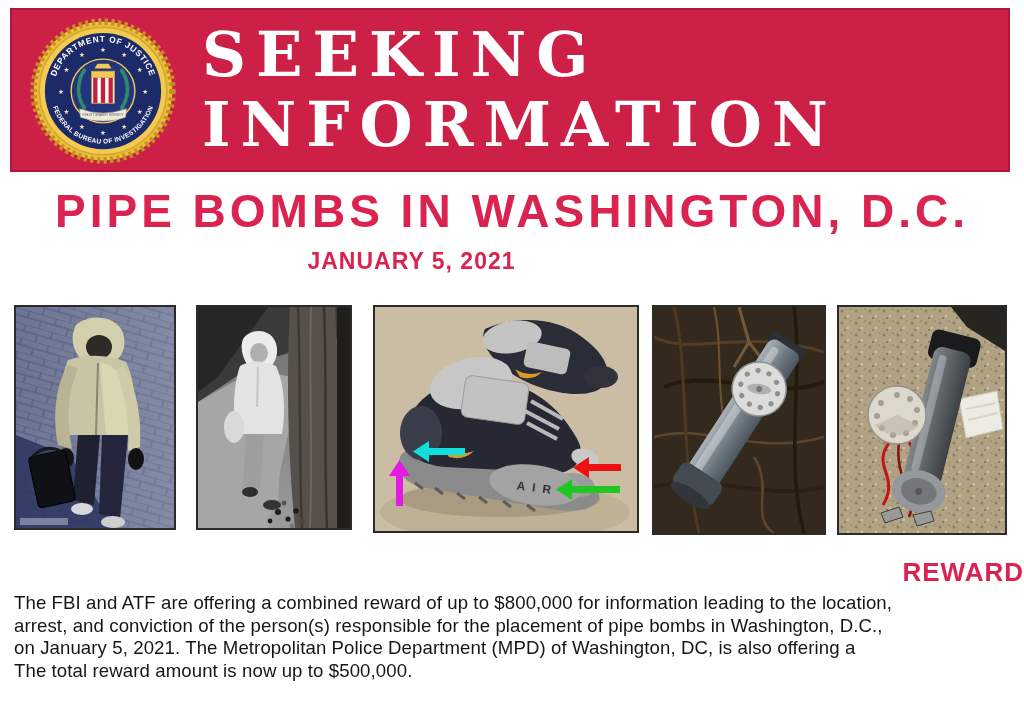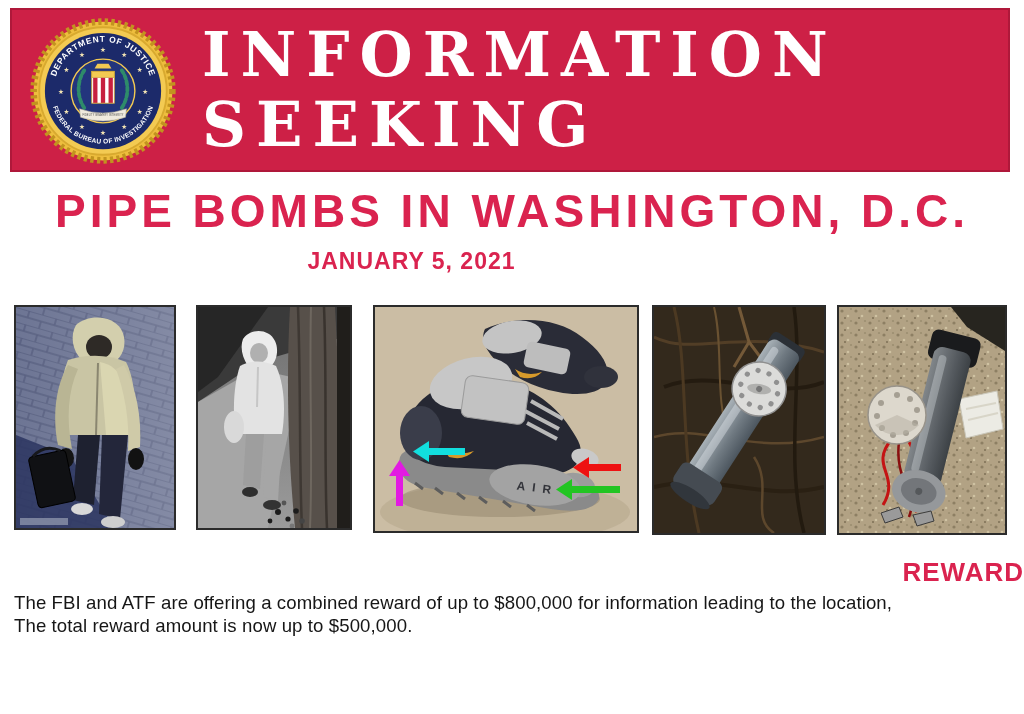--- a/index.html
+++ b/index.html
@@ -84,22 +84,22 @@
           <rect x="68" y="59" width="24" height="34" fill="none" stroke="#d9b03a" stroke-width="0.9"></rect>
         </g>
 
         <g>
           <path d="M 55,99 Q 80,108 105,99 L 104,108 Q 80,116 56,108 Z" fill="#efeade" stroke="#b9b29a" stroke-width="0.6"></path>
           <text x="80" y="106.5" font-size="3.6" fill="#444444" text-anchor="middle" font-family="Liberation Sans, sans-serif" letter-spacing="0.3" textLength="44" lengthAdjust="spacingAndGlyphs">FIDELITY BRAVERY INTEGRITY</text>
         </g>
       </svg>
     </div>
     <div class="banner-title">
+      <div>SEEKING</div>
       <div>INFORMATION</div>
-      <div>SEEKING</div>
     </div>
   </div>
 
   <div class="headline">PIPE BOMBS IN WASHINGTON, D.C.</div>
   <div class="date-line">JANUARY 5, 2021</div>
 
   <div class="photos">
 
     <div class="photo ph1">
       <svg viewBox="0 0 158 221" width="158" height="221">
@@ -331,16 +331,18 @@
           <polygon points="42,206 60,200 64,210 46,216"></polygon>
           <polygon points="74,208 92,204 95,214 78,219"></polygon>
         </g>
       </svg>
     </div>
   </div>
 
   <div class="reward-heading">REWARD</div>
   <div class="reward-text">
     <div class="line">The FBI and ATF are offering a combined reward of up to $800,000 for information leading to the location,</div>
+    <div class="line">arrest, and conviction of the person(s) responsible for the placement of pipe bombs in Washington, D.C.,</div>
+    <div class="line">on January 5, 2021. The Metropolitan Police Department (MPD) of Washington, DC, is also offering a</div>
     <div class="line">The total reward amount is now up to $500,000.</div>
   </div>
 
 </div>
 
 </body></html>

